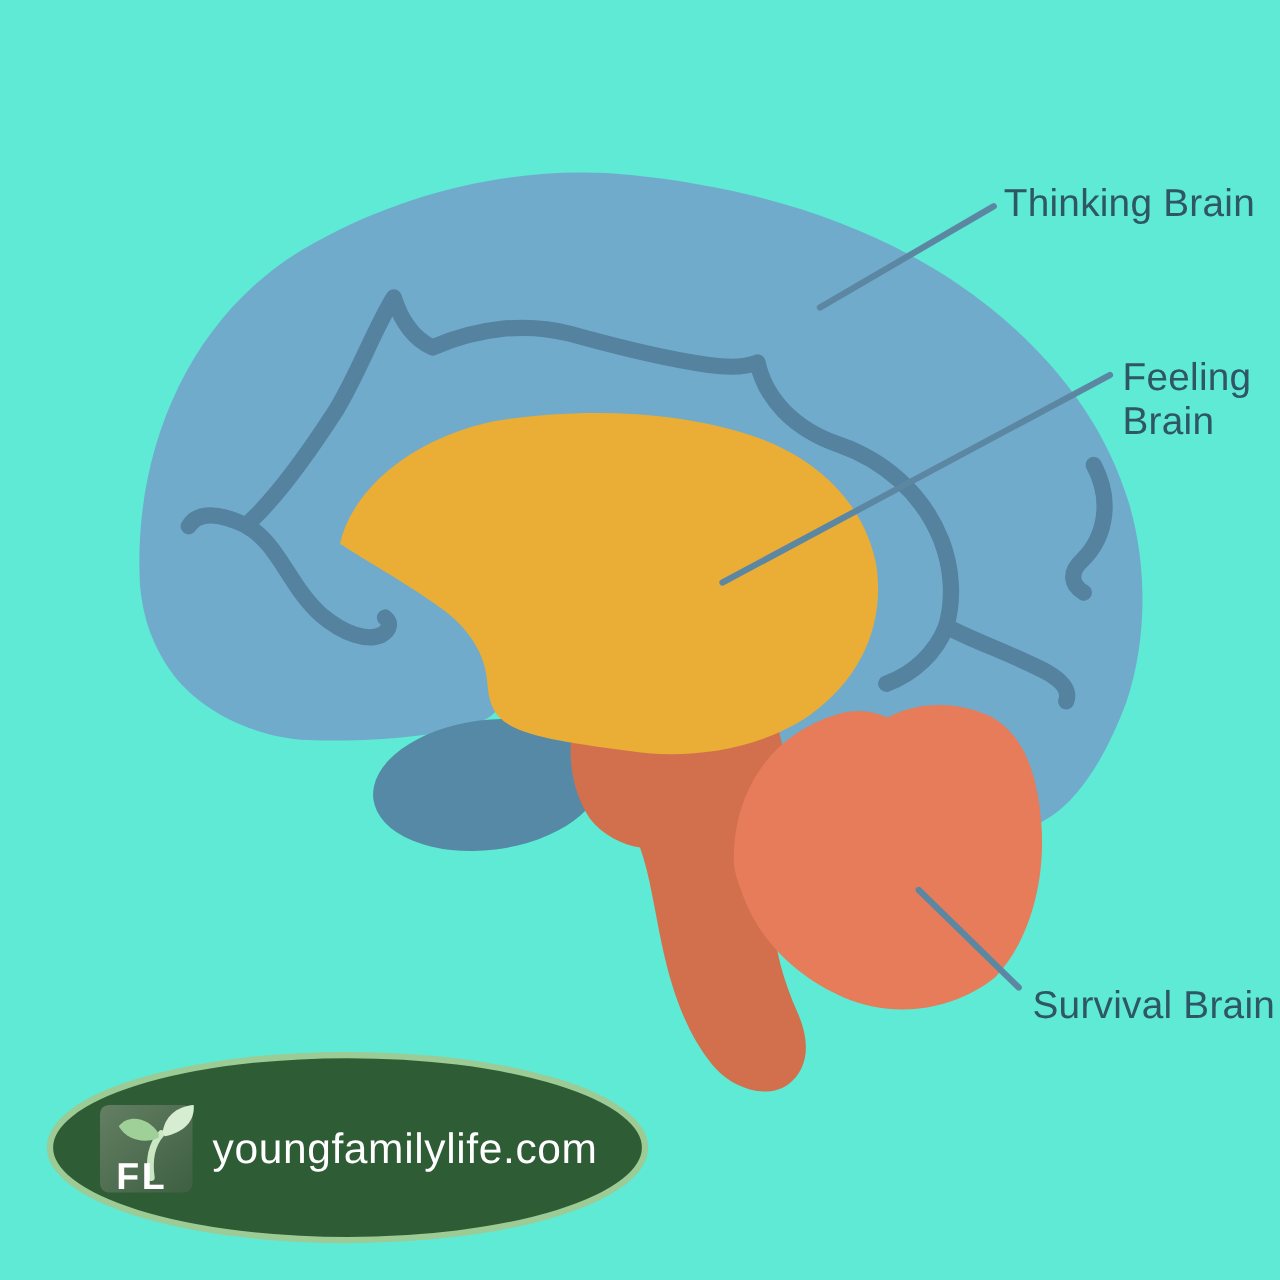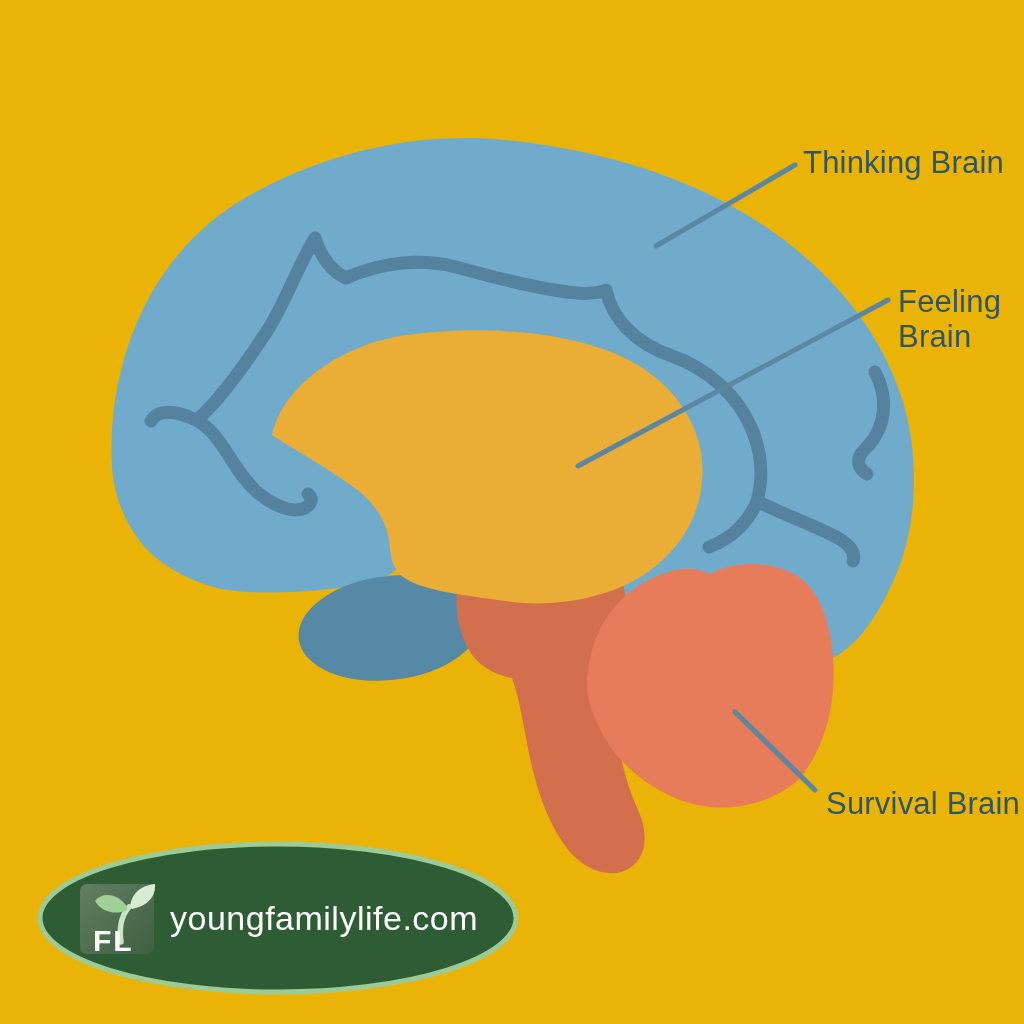--- a/index.html
+++ b/index.html
@@ -1,16 +1,16 @@
 <!DOCTYPE html>
 <html><head>
 <meta charset="utf-8">
 <style>
   html,body{margin:0;padding:0;background:#ffffff;}
-  .stage{position:relative;width:1024px;height:1024px;background:#eab308;overflow:hidden;}
+  .stage{position:relative;width:1024px;height:1024px;background:#5eead4;overflow:hidden;}
   svg{position:absolute;left:0;top:0;}
   text{font-family:"Liberation Sans","DejaVu Sans",sans-serif;}
   .region-label{font-size:31px;letter-spacing:0.2px;}
   .logo-domain{font-size:34px;letter-spacing:0.5px;}
   .logo-monogram{font-size:30px;font-weight:bold;letter-spacing:2px;}
 </style>
 </head>
 <body>
 
 <div class="stage">

